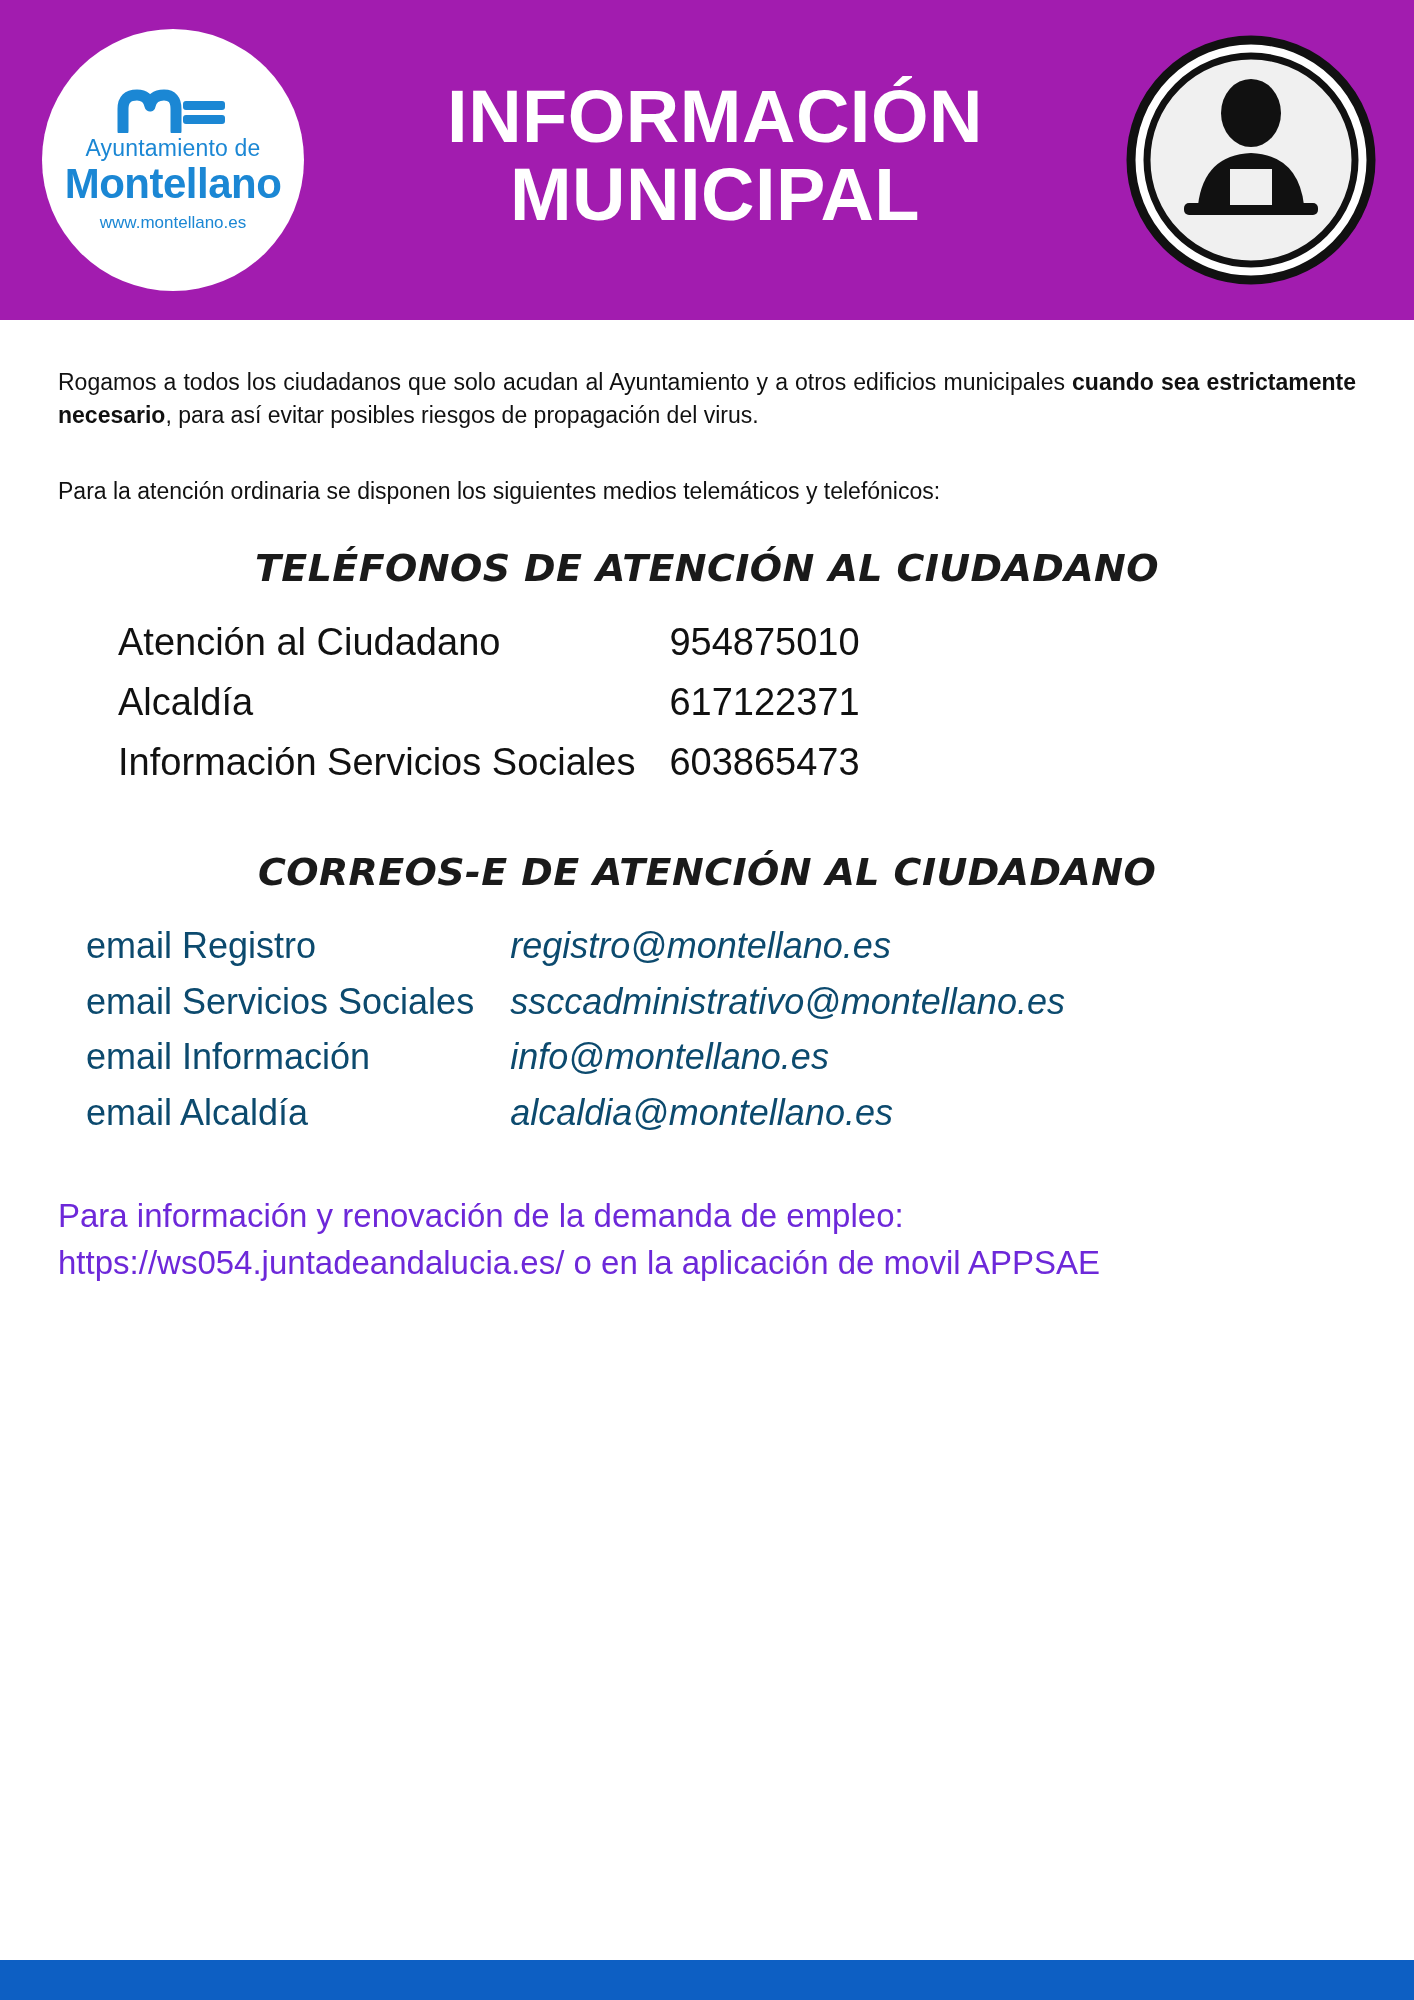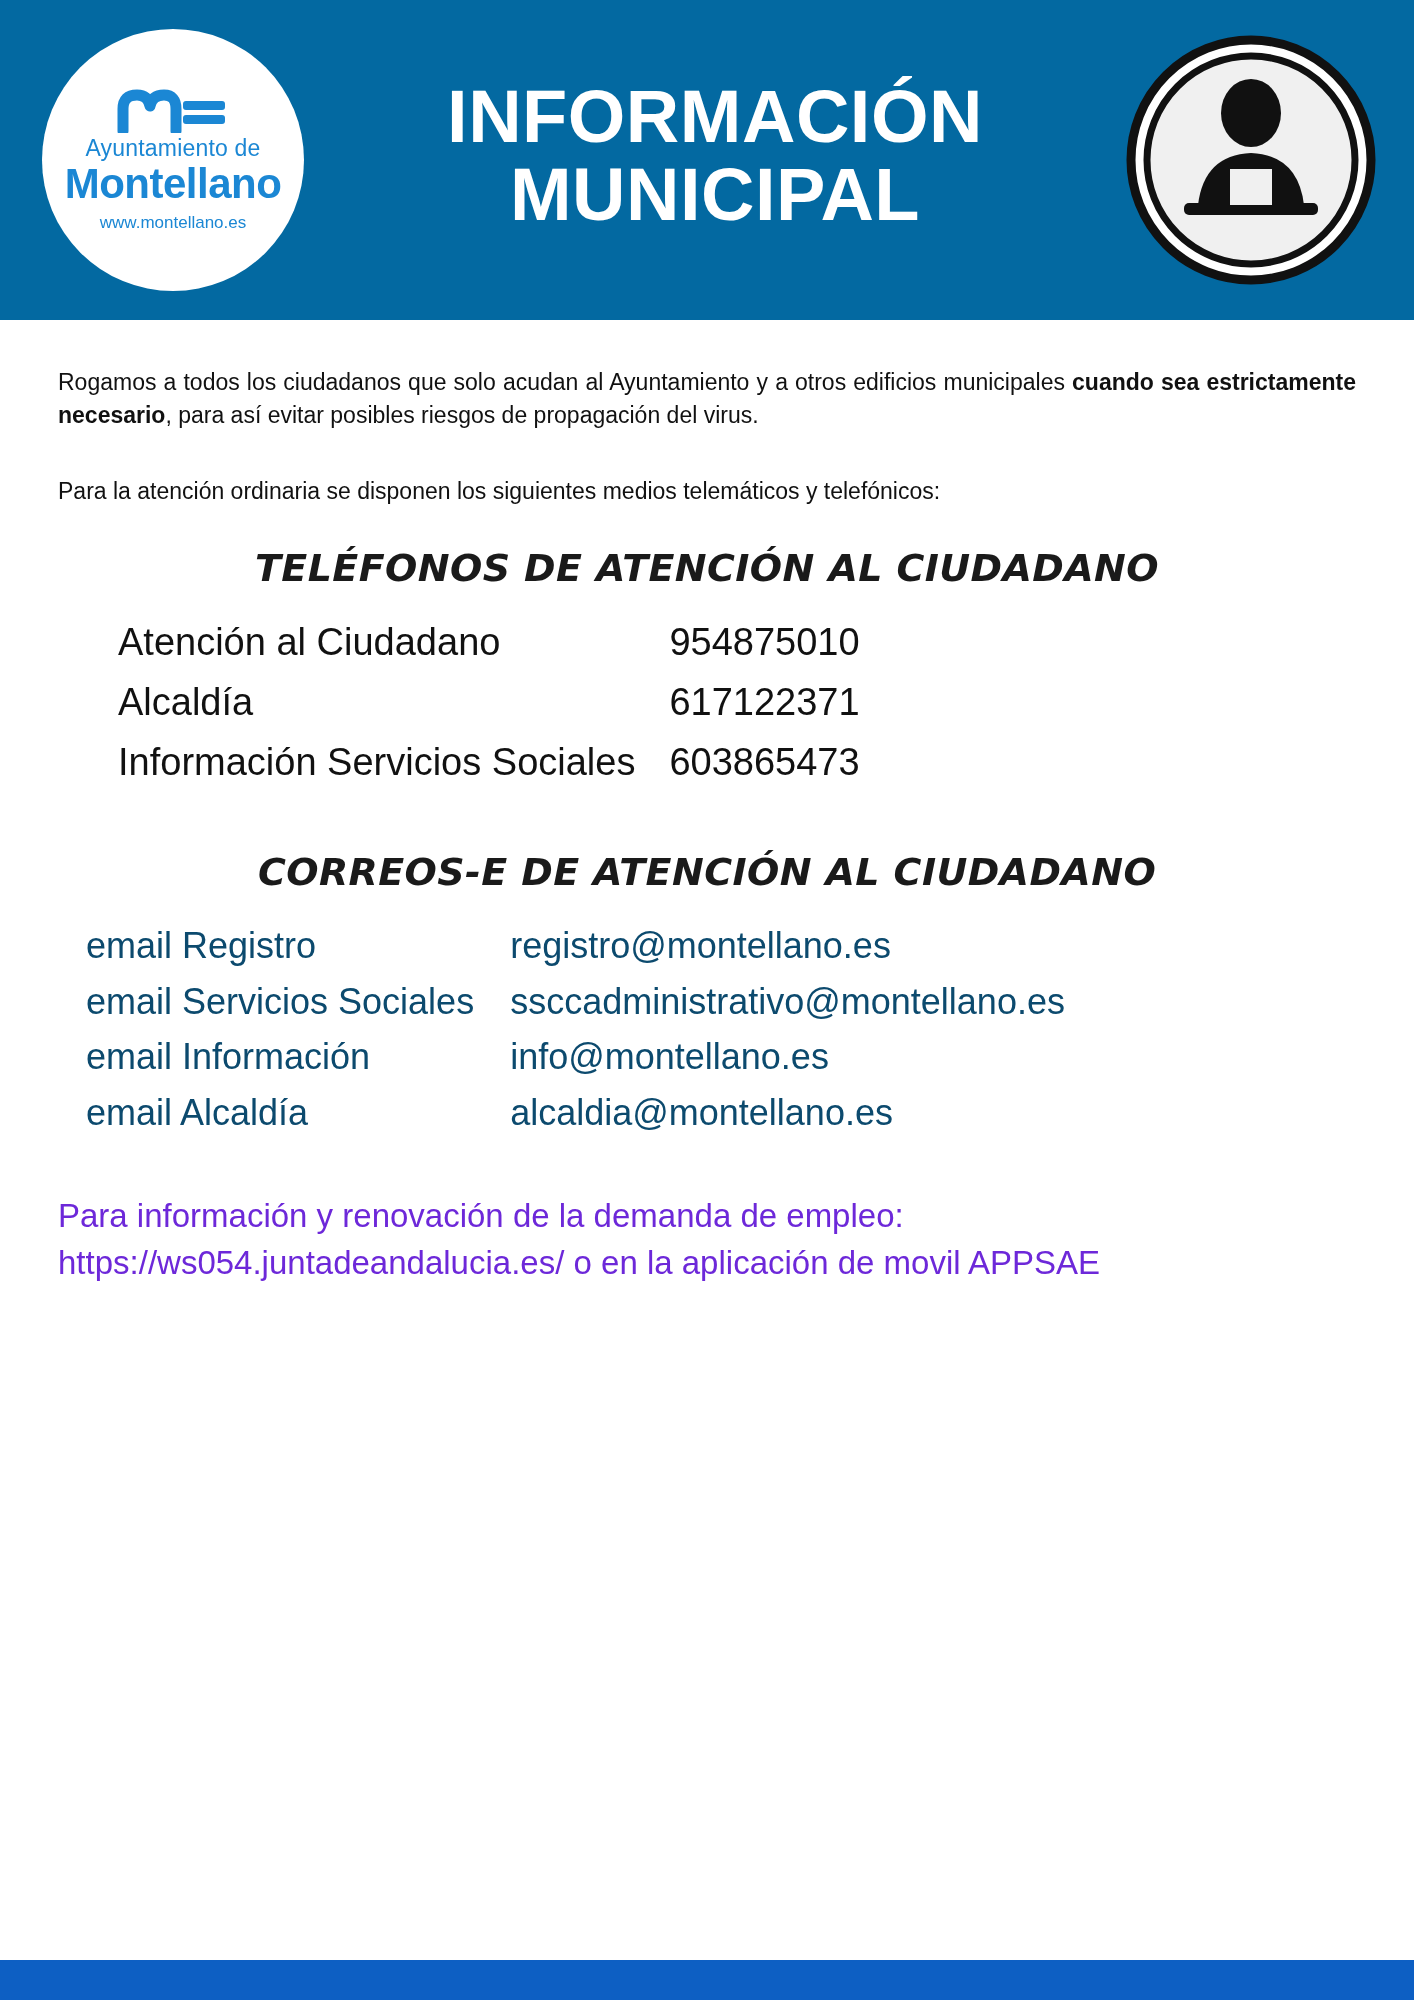--- a/index.html
+++ b/index.html
@@ -11,21 +11,21 @@
     width: 1414px;
     height: 2000px;
     font-family: "Liberation Sans", sans-serif;
     color: #1a1a1a;
     overflow: hidden;
     position: relative;
   }
 
   
   .header {
-    background: #0369a1;
+    background: #a21caf;
     width: 100%;
     box-sizing: border-box;
     padding: 0;
     position: relative;
   }
   .header-top {
     display: flex;
     align-items: center;
     height: 320px;
     padding: 0 38px 0 42px;
@@ -148,20 +148,21 @@
   table.emails td {
     font-size: 36px;
     line-height: 1.44;
     padding: 0 0 4px 0;
     white-space: nowrap;
     color: #0c4a6e;
     margin-left: 15px;
   }
   table.emails td.value {
     padding-left: 36px;
+    font-style: italic;
   }
 
   .footer-note {
     font-size: 33px;
     line-height: 1.42;
     text-align: justify;
     margin: 50px 0 0 0;
     color: #6d28d9;
   }
   .footer-note .line2 {

